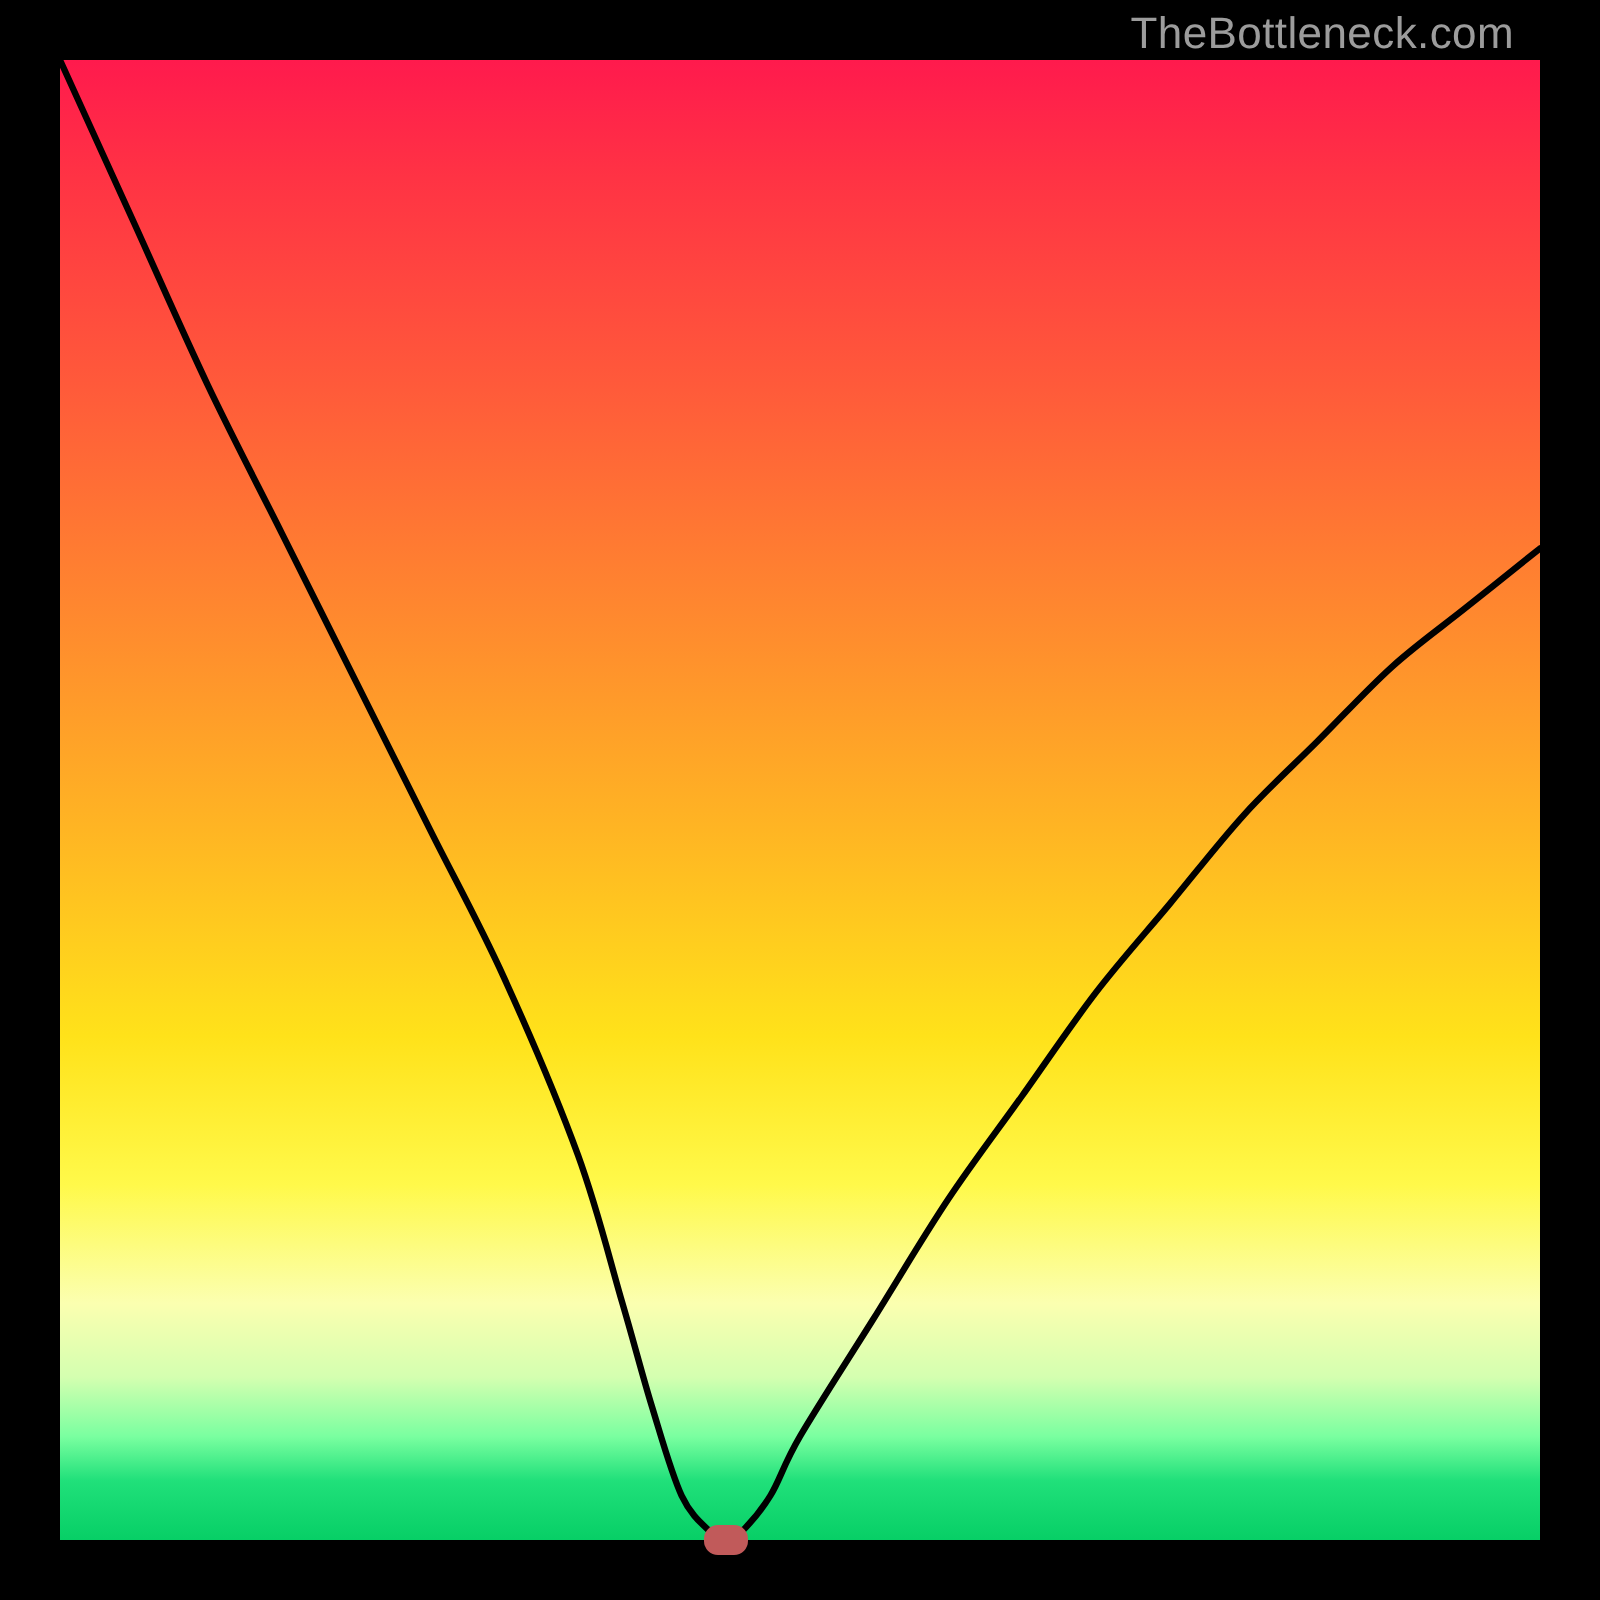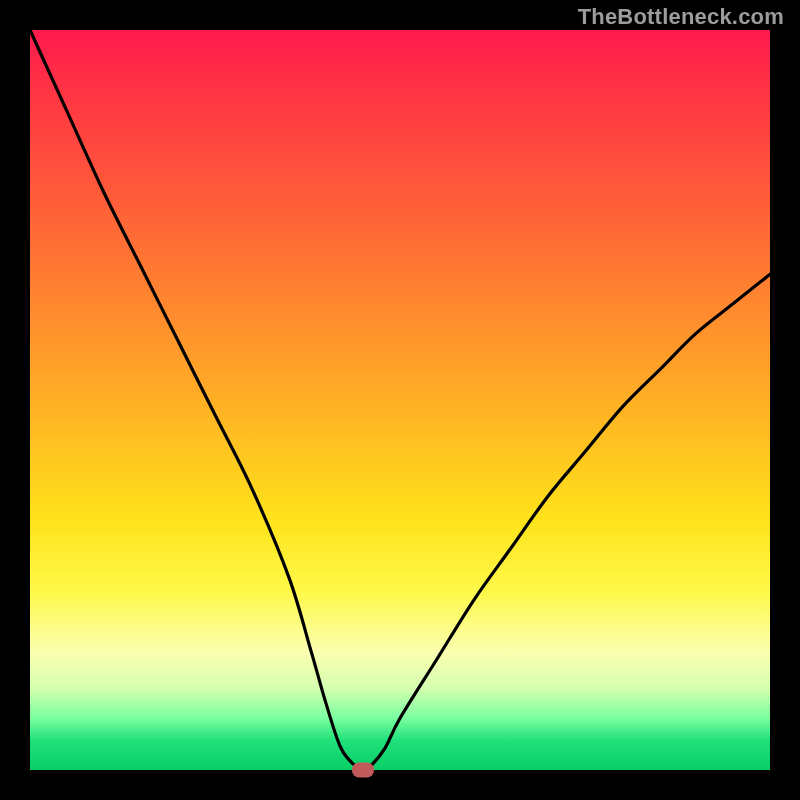--- a/index.html
+++ b/index.html
@@ -36,24 +36,24 @@
       #fbffb0 84%,
       #d4ffb0 89%,
       #7affa0 93%,
       #20e07a 96%,
       #07cf66 100%
     );
   }
   .watermark {
     position: absolute;
     top: 4px;
-    right: 16px;
+    right: 43px;
     color: #9c9c9c;
     font-size: 22px;
-    font-weight: 700;
+    font-weight: 400;
     letter-spacing: 0.2px;
     user-select: none;
   }
   svg.curve {
     position: absolute;
     left: 0;
     top: 0;
     width: 740px;
     height: 740px;
     overflow: visible;

